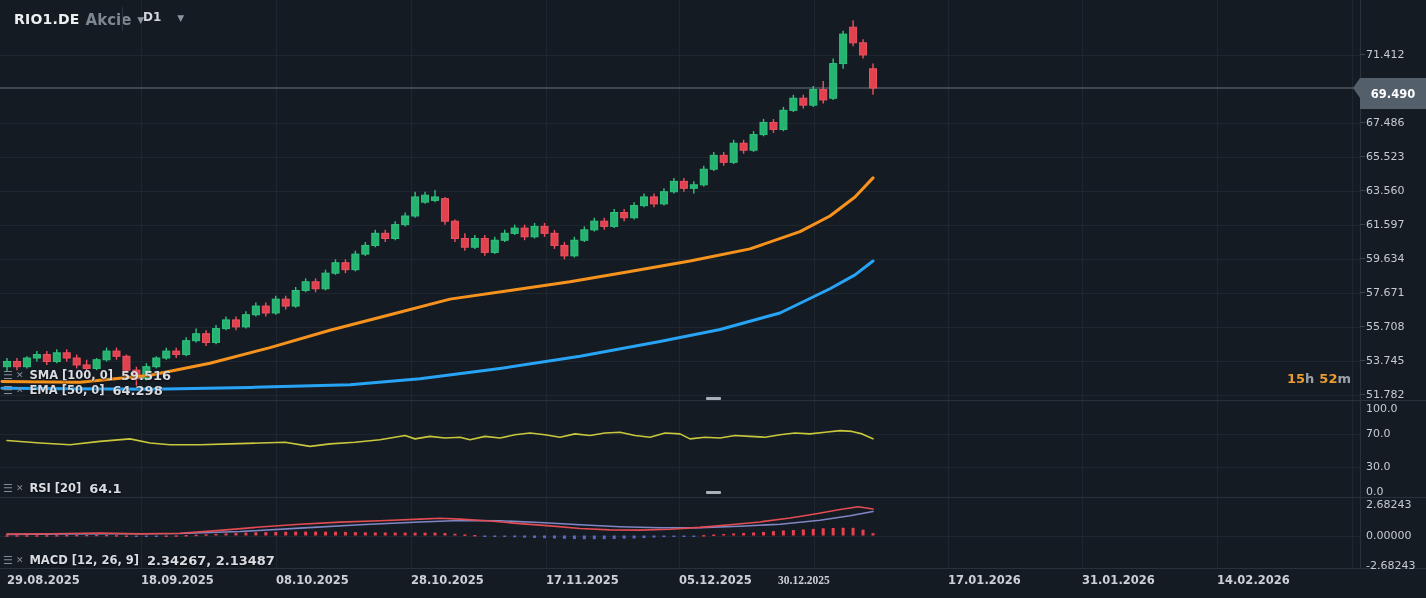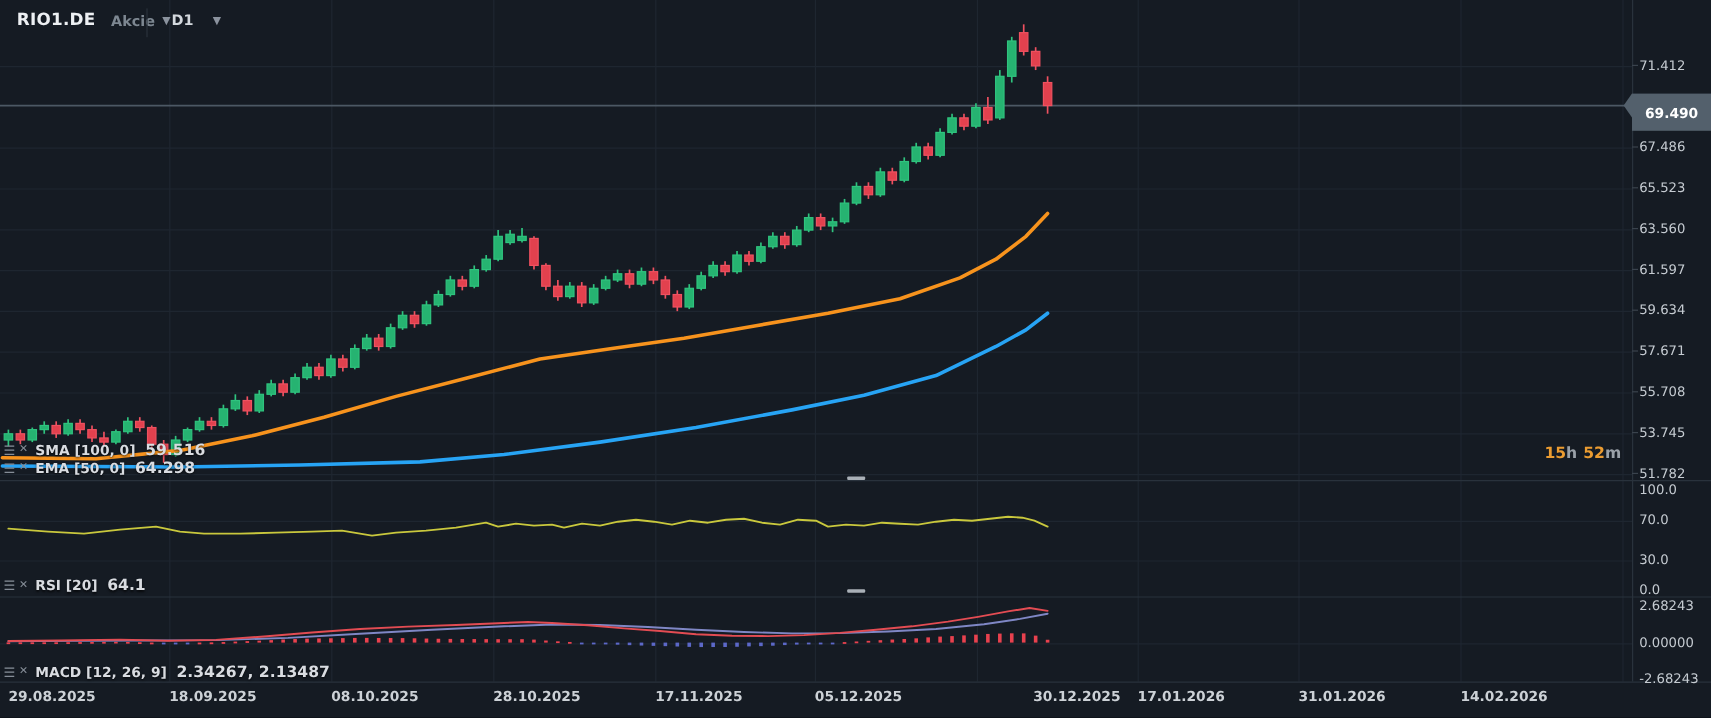--- a/index.html
+++ b/index.html
@@ -8,21 +8,21 @@
     background:#151b23;
     font-family:"DejaVu Sans","Liberation Sans",sans-serif;
     -webkit-font-smoothing:antialiased;
   }
   .abs{position:absolute;text-align:center;}
   #chart-svg{position:absolute; left:0; top:0; cursor:crosshair;}
 
   
   .hdr{left:14px; top:8px; display:flex; align-items:center; gap:6px; z-index:5;}
   .sym{font-size:14px; font-weight:700; color:#edf0f3; letter-spacing:.2px;}
-  .sym-type{font-size:12px; font-weight:700; color:#7d8791; margin-left:7px; padding-top:3px;}
+  .sym-type{font-size:15px; font-weight:700; color:#7d8791; margin-left:0; padding-top:3px;}
   .caret{font-size:9px; color:#8b939e; padding-top:2px;}
   .hdr-div{left:122px; top:7px; width:1px; height:24px; background:#2a323c; z-index:5;}
   .tf{left:143px; top:10px; display:flex; align-items:center; gap:16px; z-index:5;}
   .tf-label{font-size:12px; font-weight:700; color:#d3d8dd;}
 
   
   .ind{display:flex; align-items:center; gap:3px; z-index:6; height:14px; white-space:nowrap;}
   .ind .ico{color:#858d97; font-weight:700; cursor:pointer; line-height:1;}
   .ico-menu{font-size:11px;}
   .ico-x{font-size:9px; margin-right:3px;}
@@ -436,17 +436,17 @@
     <div class="stick" style="top: 485px;">0.0</div>
     <div class="stick" style="top: 498.189px;">2.68243</div>
     <div class="stick" style="top: 528.5px;">0.00000</div>
     <div class="stick" style="top: 558.811px;">-2.68243</div>
     <div class="dtick" style="left: 7px;">29.08.2025</div>
     <div class="dtick" style="left: 141px;">18.09.2025</div>
     <div class="dtick" style="left: 276px;">08.10.2025</div>
     <div class="dtick" style="left: 411px;">28.10.2025</div>
     <div class="dtick" style="left: 546px;">17.11.2025</div>
     <div class="dtick" style="left: 679px;">05.12.2025</div>
-    <div class="dtick" style="left: 861px;">30.12.2025</div>
+    <div class="dtick" style="left: 778px; font-family: Liberation Serif, serif;">30.12.2025</div>
     <div class="dtick" style="left: 948px;">17.01.2026</div>
     <div class="dtick" style="left: 1082px;">31.01.2026</div>
     <div class="dtick" style="left: 1217px;">14.02.2026</div>
   </div>
 
 </body></html>

